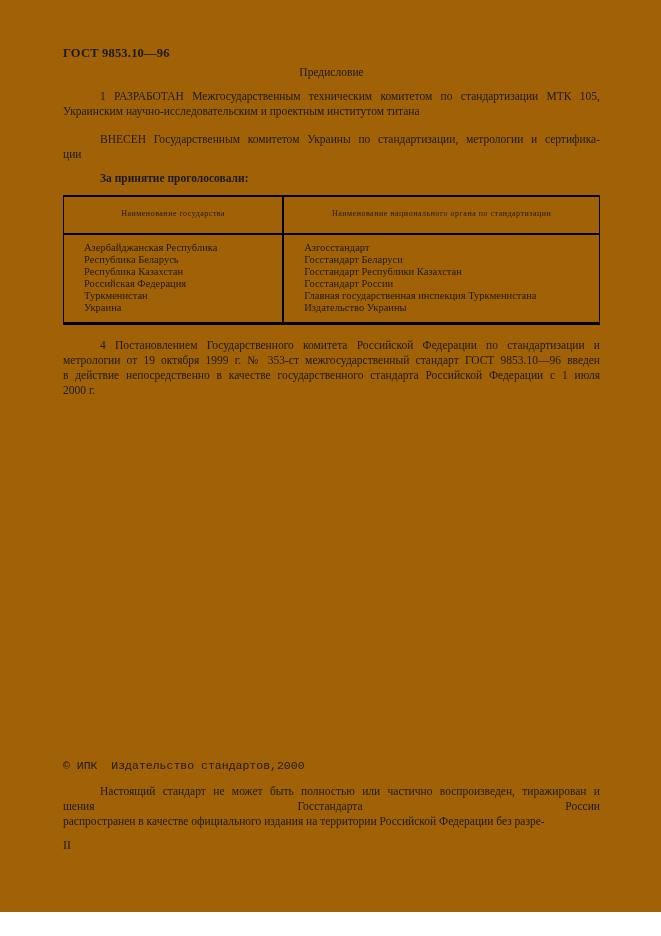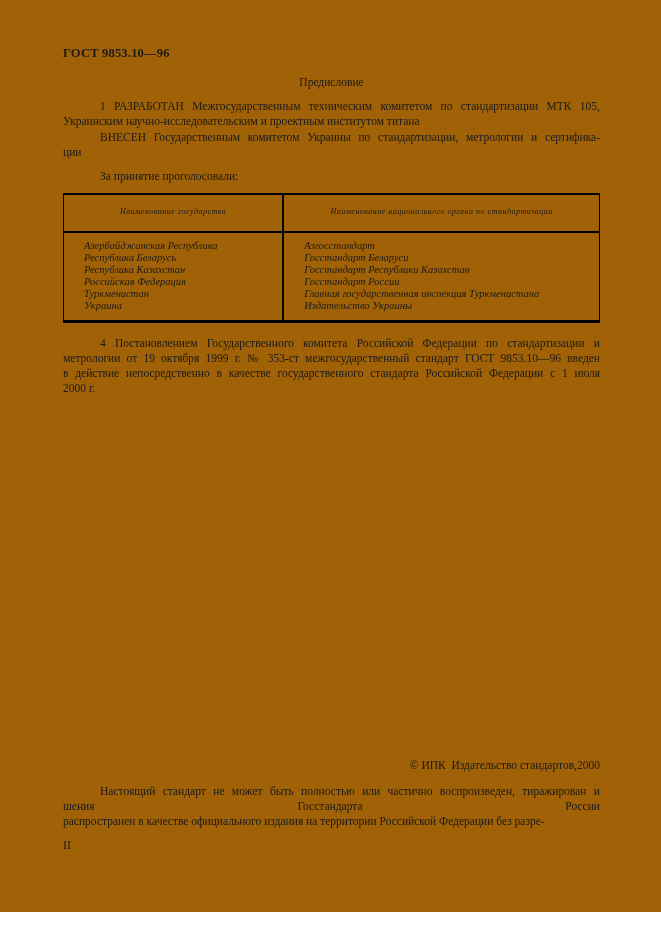--- a/index.html
+++ b/index.html
@@ -20,54 +20,53 @@
     padding: 46px 61px 0 63px;
     overflow: hidden;
   }
   .doc-code {
     font-weight: bold;
     font-size: 12.5px;
     letter-spacing: 0.2px;
   }
   .section-title {
     text-align: center;
-    margin-top: 14px;
+    margin-top: 4px;
     font-family: Liberation Serif, serif;
   }
   .para { margin: 0; }
   .para .para-line {
     text-align: justify;
     text-align-last: justify;
   }
   .para .para-line:last-child {
     text-align: left;
     text-align-last: left;
   }
   .para .para-line:first-child {
     padding-left: 37px;
   }
   .single-line {
     text-indent: 37px;
   }
   .mt-first { margin-top: 9px; }
-  .mt-para  { margin-top: 1px; }
+  .mt-para  { margin-top: 13px; }
   .mt-para2 { margin-top: 8px; }
-  .mt-vote  { margin-top: 9px; }
+  .mt-vote  { margin-top: 9px; font-weight: bold; }
   .mt-decree { margin-top: 13px; }
   .mt-introduced { margin-top: 12px; }
 
   .vote-table {
     width: 100%;
     margin-top: 9px;
     border-collapse: collapse;
     border-top: 2px solid #000;
     border-bottom: 3px solid #000;
     border-left: 1px solid #000;
     border-right: 1px solid #000;
-    font-style: italic;
   }
   .vote-table th {
     font-weight: normal;
     font-size: 8px;
     line-height: 10px;
     letter-spacing: 0.5px;
     text-align: center;
     vertical-align: middle;
     border-bottom: 2px solid #000;
     padding: 12px 4px 14px 4px;
@@ -86,22 +85,22 @@
   .vote-table tr.row-first td { padding-top: 7px; }
   .vote-table tr.row-last td  { padding-bottom: 8px; }
 
   .page-footer {
     position: absolute;
     left: 63px;
     right: 61px;
     top: 758px;
   }
   .copyright {
-    text-align: right;
     white-space: pre-wrap;
+    font-family: Liberation Mono, monospace;
   }
   .restriction { margin-top: 11px; }
   .page-number {
     margin-top: 9px;
     font-size: 12px;
   }
 </style>
 </head>
 <body>
 

